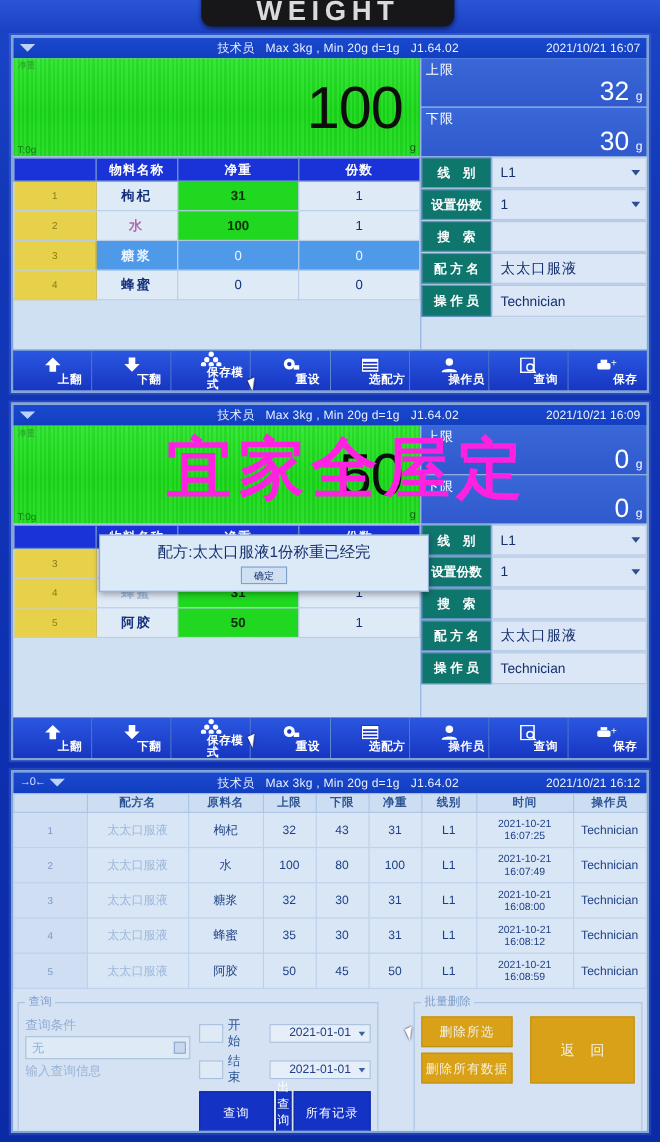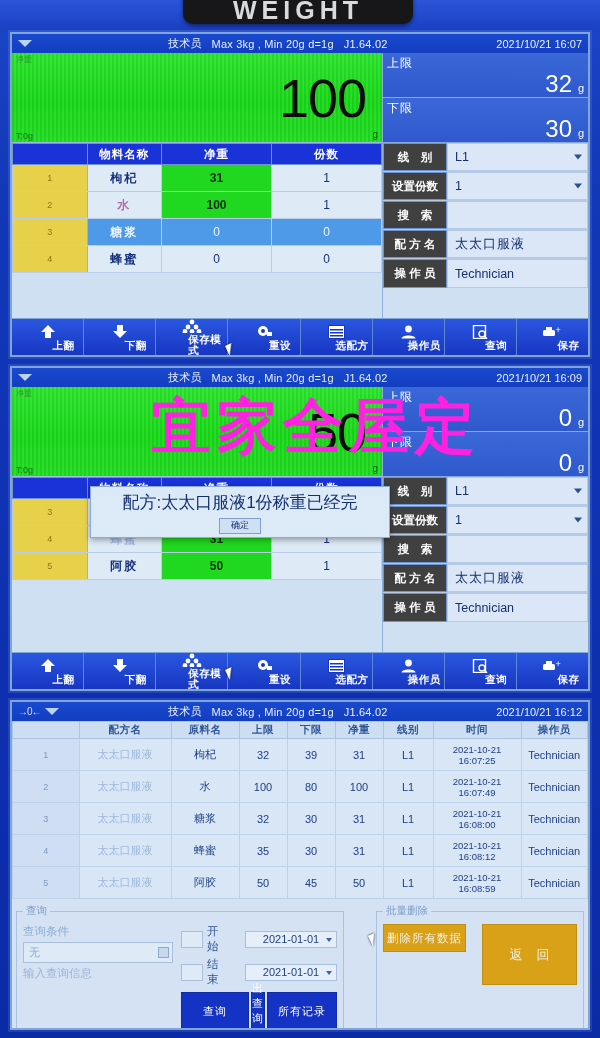--- a/index.html
+++ b/index.html
@@ -37,21 +37,21 @@
 
   .statusbar{
     height:19px; background:linear-gradient(180deg,#1a49cf,#123ec0);
     display:flex; align-items:center; color:#eaf1ff; font-size:11px;
     padding:0 6px; position:relative;
   }
   .sb-left{ display:flex; align-items:center; gap:4px; width:150px; }
   .zero-ic{ font-size:10px; color:#cfe0ff; letter-spacing:-1px; }
   .wedge{ width:0;height:0; border-left:7px solid transparent;
           border-right:7px solid transparent; border-top:7px solid #bcd3f5; }
-  .sb-mid{ flex:1; display:flex; align-items:center; justify-content:flex-start; gap:10px;
+  .sb-mid{ flex:1; display:flex; align-items:center; justify-content:center; gap:10px;
            font-size:11px; white-space:nowrap; letter-spacing:.2px;}
   .sb-right{ width:135px; text-align:right; font-size:11px; white-space:nowrap;}
 
   
   .wbody{ display:flex; height:calc(100% - 19px - 37px); }
   .wleft{ width:370px; position:relative; display:flex; flex-direction:column; }
   .wright{ width:206px; position:relative; display:flex; flex-direction:column;
            border-left:1px solid #8fb0dc; }
 
   .bigweight{
@@ -91,21 +91,21 @@
   .limitbox{
     height:45px; background:linear-gradient(180deg,#3a68d8,#2f59cd);
     color:#ffffff; position:relative; border-bottom:1px solid #86a9dd;
   }
   .limitbox .lab{ position:absolute; left:4px; top:2px; font-size:12px; letter-spacing:1px;}
   .limitbox .val{ position:absolute; right:16px; bottom:0px; font-size:24px; line-height:26px;}
   .limitbox .un{ position:absolute; right:4px; bottom:3px; font-size:11px;}
 
   .frow{ display:flex; height:29px; border-bottom:1px solid #b7cbe6; }
   .frow .fl{
-    width:64px; background:#404040; color:#fff; font-size:11.5px;
+    width:64px; background:#0f766e; color:#fff; font-size:11.5px;
     display:flex; align-items:center; justify-content:space-around;
     border:1px solid #6f93cf; font-weight:700;
   }
   .frow .fv{
     flex:1; background:#dbe7f6; color:#16306f; font-size:12.5px;
     display:flex; align-items:center; padding-left:7px; position:relative;
     border:1px solid #b4c9e4;
   }
   .frow .fv.cn{ font-size:13px; letter-spacing:1px; }
   .caret{ position:absolute; right:5px; top:50%; transform:translateY(-50%);
@@ -140,21 +140,21 @@
   #ov-line1{ top:28px;margin-left:16px; }
   #ov-line2{ top:112px; }
 
   
   .dialog{
     position:absolute; left:78px; top:118px; width:300px; height:52px;
     background:#dceaf8; border:1px solid #8aaad9; z-index:35;
     display:flex; flex-direction:column; align-items:center; justify-content:center;
     box-shadow:0 2px 6px rgba(0,0,0,.35);
   }
-  .dialog .msg{ font-size:17px; color:#16306f; white-space:nowrap; }
+  .dialog .msg{ font-size:14px; color:#16306f; white-space:nowrap; }
   .dialog .okbtn{ margin-top:4px; width:42px; height:16px; background:#cfe0f2;
                   border:1px solid #7f9fce; font-size:9px; color:#16306f;
                   display:flex;align-items:center;justify-content:center;}
 
   
   .recbody{ height:calc(100% - 19px); background:#d4e2f4; display:flex; flex-direction:column;}
   table.rec{ width:100%; border-collapse:collapse; table-layout:fixed; }
   table.rec th{
     background:#cddef3; color:#2d5596; font-size:10.5px; font-weight:700;
     height:17px; border:1px solid #aac4e4; letter-spacing:.5px;
@@ -622,21 +622,21 @@
         <th class="c-time">时间</th>
         <th>操作员</th>
       </tr>
         </thead>
       <tbody>
         <tr>
           <td class="rix">1</td>
           <td class="rname">太太口服液</td>
           <td>枸杞</td>
           <td>32</td>
-          <td>39</td>
+          <td>43</td>
           <td>31</td>
           <td>L1</td>
           <td class="time">
             <div>2021-10-21</div>
             <div>16:07:25</div>
           </td>
           <td>Technician</td>
         </tr>
         <tr>
           <td class="rix">2</td>
@@ -730,20 +730,21 @@
             <div class="qbtn b1">查询</div>
             <div class="qbtn b2">导出查询结果</div>
             <div class="qbtn b3">所有记录</div>
           </div>
         </div>
       </fieldset>
 
       <fieldset class="grp grp-del">
         <legend>批量删除</legend>
         <div class="delcol">
+          <div class="ybtn small">删除所选</div>
           <div class="ybtn small">删除所有数据</div>
         </div>
         <div class="ybtn big">返回</div>
       </fieldset>
     </div>
   </div>
   <div class="cursor" style="left:358px; top:232px;"></div>
 </div>
 
 </body></html>

